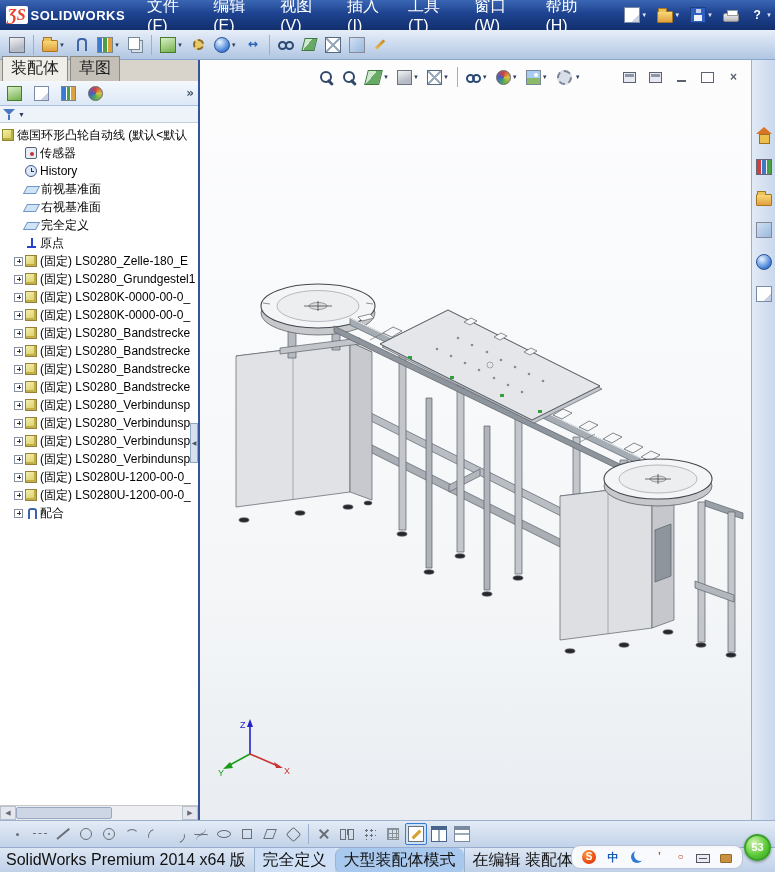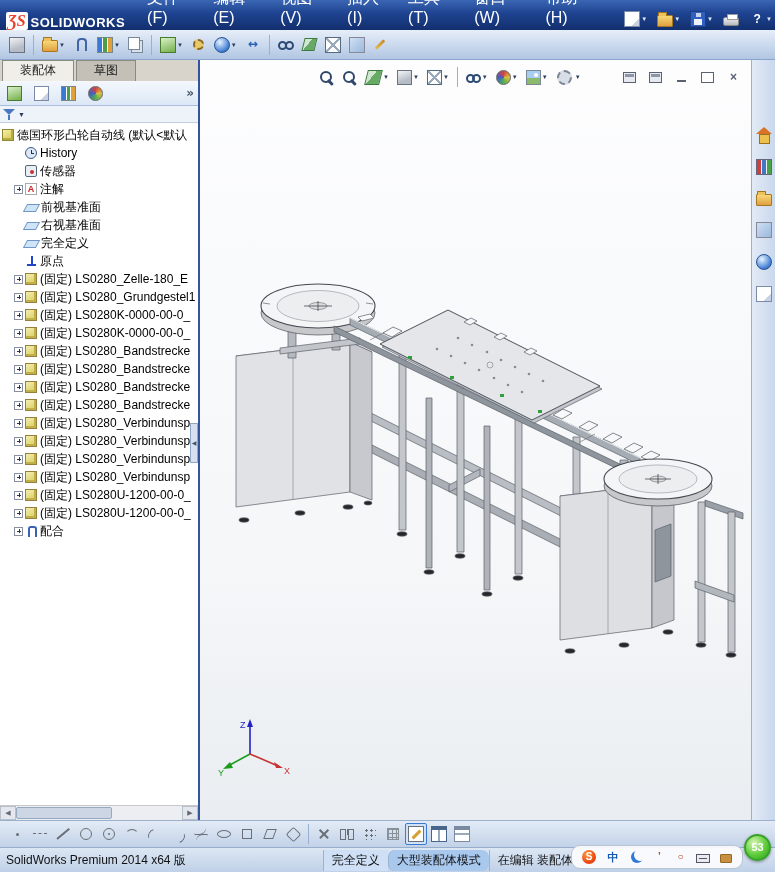--- a/index.html
+++ b/index.html
@@ -1,21 +1,21 @@
 <!DOCTYPE html>
 <html><head>
 <meta charset="utf-8">
 <style>
   html,body{margin:0;padding:0;width:775px;height:872px;overflow:hidden;
     font-family:"Liberation Sans","DejaVu Sans",sans-serif;background:#d4d0c8;position:relative;}
   *{box-sizing:border-box;}
   
   .titlebar{position:absolute;left:0;top:0;width:775px;height:30px;
     background:linear-gradient(#3a66b4 0%,#1e4390 45%,#122f6e 100%);
-    display:flex;align-items:flex-end;padding-left:6px;color:#fff;}
+    display:flex;align-items:center;padding-left:6px;color:#fff;}
   .logo-mark{color:#e8402a;font:italic bold 16px "Liberation Serif",serif;background:#fff;
     padding:0 2px;border-radius:2px;margin-right:3px;line-height:18px;}
   .logo-text{font:bold 13px "Liberation Sans",sans-serif;letter-spacing:.5px;margin-right:14px;}
   .menu-item{font-size:16px;padding:3px 8px;cursor:default;}
   .qtools{display:flex;align-items:center;margin-left:16px;gap:4px;}
   
   .icbtn{display:inline-flex;align-items:center;gap:1px;padding:2px;border:1px solid transparent;border-radius:2px;position:relative;}
   .icbtn.active{border:1px solid #3a7ad0;background:#cfe2f8;}
   .dd{font-size:6px;color:#2c3e5c;align-self:center;}
   .titlebar .dd{color:#dfe8f8;}
@@ -76,21 +76,21 @@
   .k-keyb::before{content:"";position:absolute;left:2px;right:2px;top:3px;height:1px;background:#556;}
   .k-toolbox{width:12px;height:9px;margin-top:3px;background:#c89040;border:1px solid #966a20;border-radius:1px;}
   
   .toolbar2{position:absolute;left:0;top:30px;width:775px;height:30px;
     background:linear-gradient(#e7eef8,#c6d6ec 60%,#b2c6e2);border-bottom:1px solid #8ba6cc;
     display:flex;align-items:center;padding-left:6px;gap:2px;}
   
   .left-panel{position:absolute;left:0;top:60px;width:200px;height:760px;background:#fff;
     border-right:2px solid #35549c;display:flex;flex-direction:column;}
   .lp-tabs{height:21px;background:#d8d4cc;display:flex;align-items:flex-end;padding:2px 2px 0 2px;gap:2px;flex:none;}
-  .tab{font-size:12px;padding:1px 17px 2px;border:1px solid #8a8a84;border-bottom:none;background:#c4c0b8;color:#222;}
+  .tab{font-size:16px;padding:1px 8px 2px;border:1px solid #8a8a84;border-bottom:none;background:#c4c0b8;color:#222;}
   .tab.active{background:#f0eee8;}
   .lp-mgr{height:25px;flex:none;background:linear-gradient(#f4f8fd,#dce8f6);border-bottom:1px solid #a8bedc;
     display:flex;align-items:center;padding:0 4px;gap:6px;}
   .lp-mgr .ic{width:15px;height:15px;}
   .lp-expand{margin-left:auto;color:#456;font:bold 12px/12px "DejaVu Sans",sans-serif;}
   .lp-filter{height:17px;flex:none;background:#eef3fa;border-bottom:1px solid #c0cede;display:flex;align-items:center;padding-left:2px;gap:2px;}
   .lp-filter .dd{font-size:7px;}
   .lp-tree{flex:1;overflow:hidden;padding:3px 0 16px 2px;position:relative;}
   .tree-row{display:flex;align-items:center;height:18px;white-space:nowrap;overflow:hidden;font-size:12px;color:#000;}
   .tree-row .lbl{margin-left:3px;}
@@ -159,21 +159,21 @@
   .sk-pattern::before{content:"";position:absolute;inset:2px;background:radial-gradient(#6a6f76 1px,transparent 1.3px) 0 0/5px 5px;}
   .sk-grid::before{content:"";position:absolute;inset:2px;border:1px solid #889098;
      background:linear-gradient(#889098 1px,transparent 1px) 0 0/100% 4px,linear-gradient(90deg,#889098 1px,transparent 1px) 0 0/4px 100%;}
   .sk-sketch{border:1px solid #6a6f76;background:#fff;}
   .sk-sketch::before{content:"";position:absolute;width:11px;height:3px;background:#d4a030;transform:rotate(-45deg);left:2px;top:6px;}
   .sk-table{border:1px solid #48668c;background:linear-gradient(#48668c 3px,transparent 3px),linear-gradient(90deg,transparent 46%,#9ab 46% 54%,transparent 54%),#fff;}
   .sk-table2{border:1px solid #7a8aa0;background:linear-gradient(#7a8aa0 3px,transparent 3px),linear-gradient(transparent 46%,#9ab 46% 54%,transparent 54%),#fff;}
   
   .statusbar{position:absolute;left:0;top:847px;width:775px;height:25px;
     background:linear-gradient(#dde7f4,#bfd0e8);border-top:1px solid #98accc;
-    display:flex;align-items:center;font-size:12px;color:#111;padding:0 4px;}
+    display:flex;align-items:center;font-size:16px;color:#111;padding:0 4px;}
   .sb-left{padding-left:2px;}
   .sb-spacer{flex:1;}
   .seg{padding:2px 8px;border-left:1px solid #9ab2cc;}
   .seg.hl1{background:#cfe0f6;}
   .seg.hl2{background:#a9c8ee;border-radius:7px;}
   .tray-space{width:190px;flex:none;}
   .tray{position:absolute;right:32px;bottom:3px;display:flex;gap:4px;align-items:center;
     background:rgba(252,252,254,.92);border:1px solid #b8c4d4;border-radius:9px;padding:1px 7px;z-index:5;}
   .ball{position:absolute;right:4px;bottom:11px;width:27px;height:27px;border-radius:50%;
     background:radial-gradient(circle at 35% 30%,#d6f6b0,#5ecb3a 55%,#2f9e1e);border:2px solid #37a12a;
@@ -297,32 +297,27 @@
     <span class="dd">▼</span>
   </div>
   <div id="treeList" class="lp-tree">
     <div class="lp-collapse">◀</div>
   <div class="tree-row">
         <span class="tic t-assembly"></span>
         <span class="lbl">德国环形凸轮自动线 (默认&lt;默认</span>
       </div>
       <div class="tree-row ind1">
         <span class="exp-slot"></span>
+        <span class="tic t-sensor"></span>
+        <span class="lbl">传感器</span>
+      </div>
+      <div class="tree-row ind1">
+        <span class="exp-slot"></span>
         <span class="tic t-history"></span>
         <span class="lbl">History</span>
-      </div>
-      <div class="tree-row ind1">
-        <span class="exp-slot"></span>
-        <span class="tic t-sensor"></span>
-        <span class="lbl">传感器</span>
-      </div>
-      <div class="tree-row ind1">
-        <span class="exp plus"></span>
-        <span class="tic t-annotation"></span>
-        <span class="lbl">注解</span>
       </div>
       <div class="tree-row ind1">
         <span class="exp-slot"></span>
         <span class="tic t-plane"></span>
         <span class="lbl">前视基准面</span>
       </div>
       <div class="tree-row ind1">
         <span class="exp-slot"></span>
         <span class="tic t-plane"></span>
         <span class="lbl">右视基准面</span>

